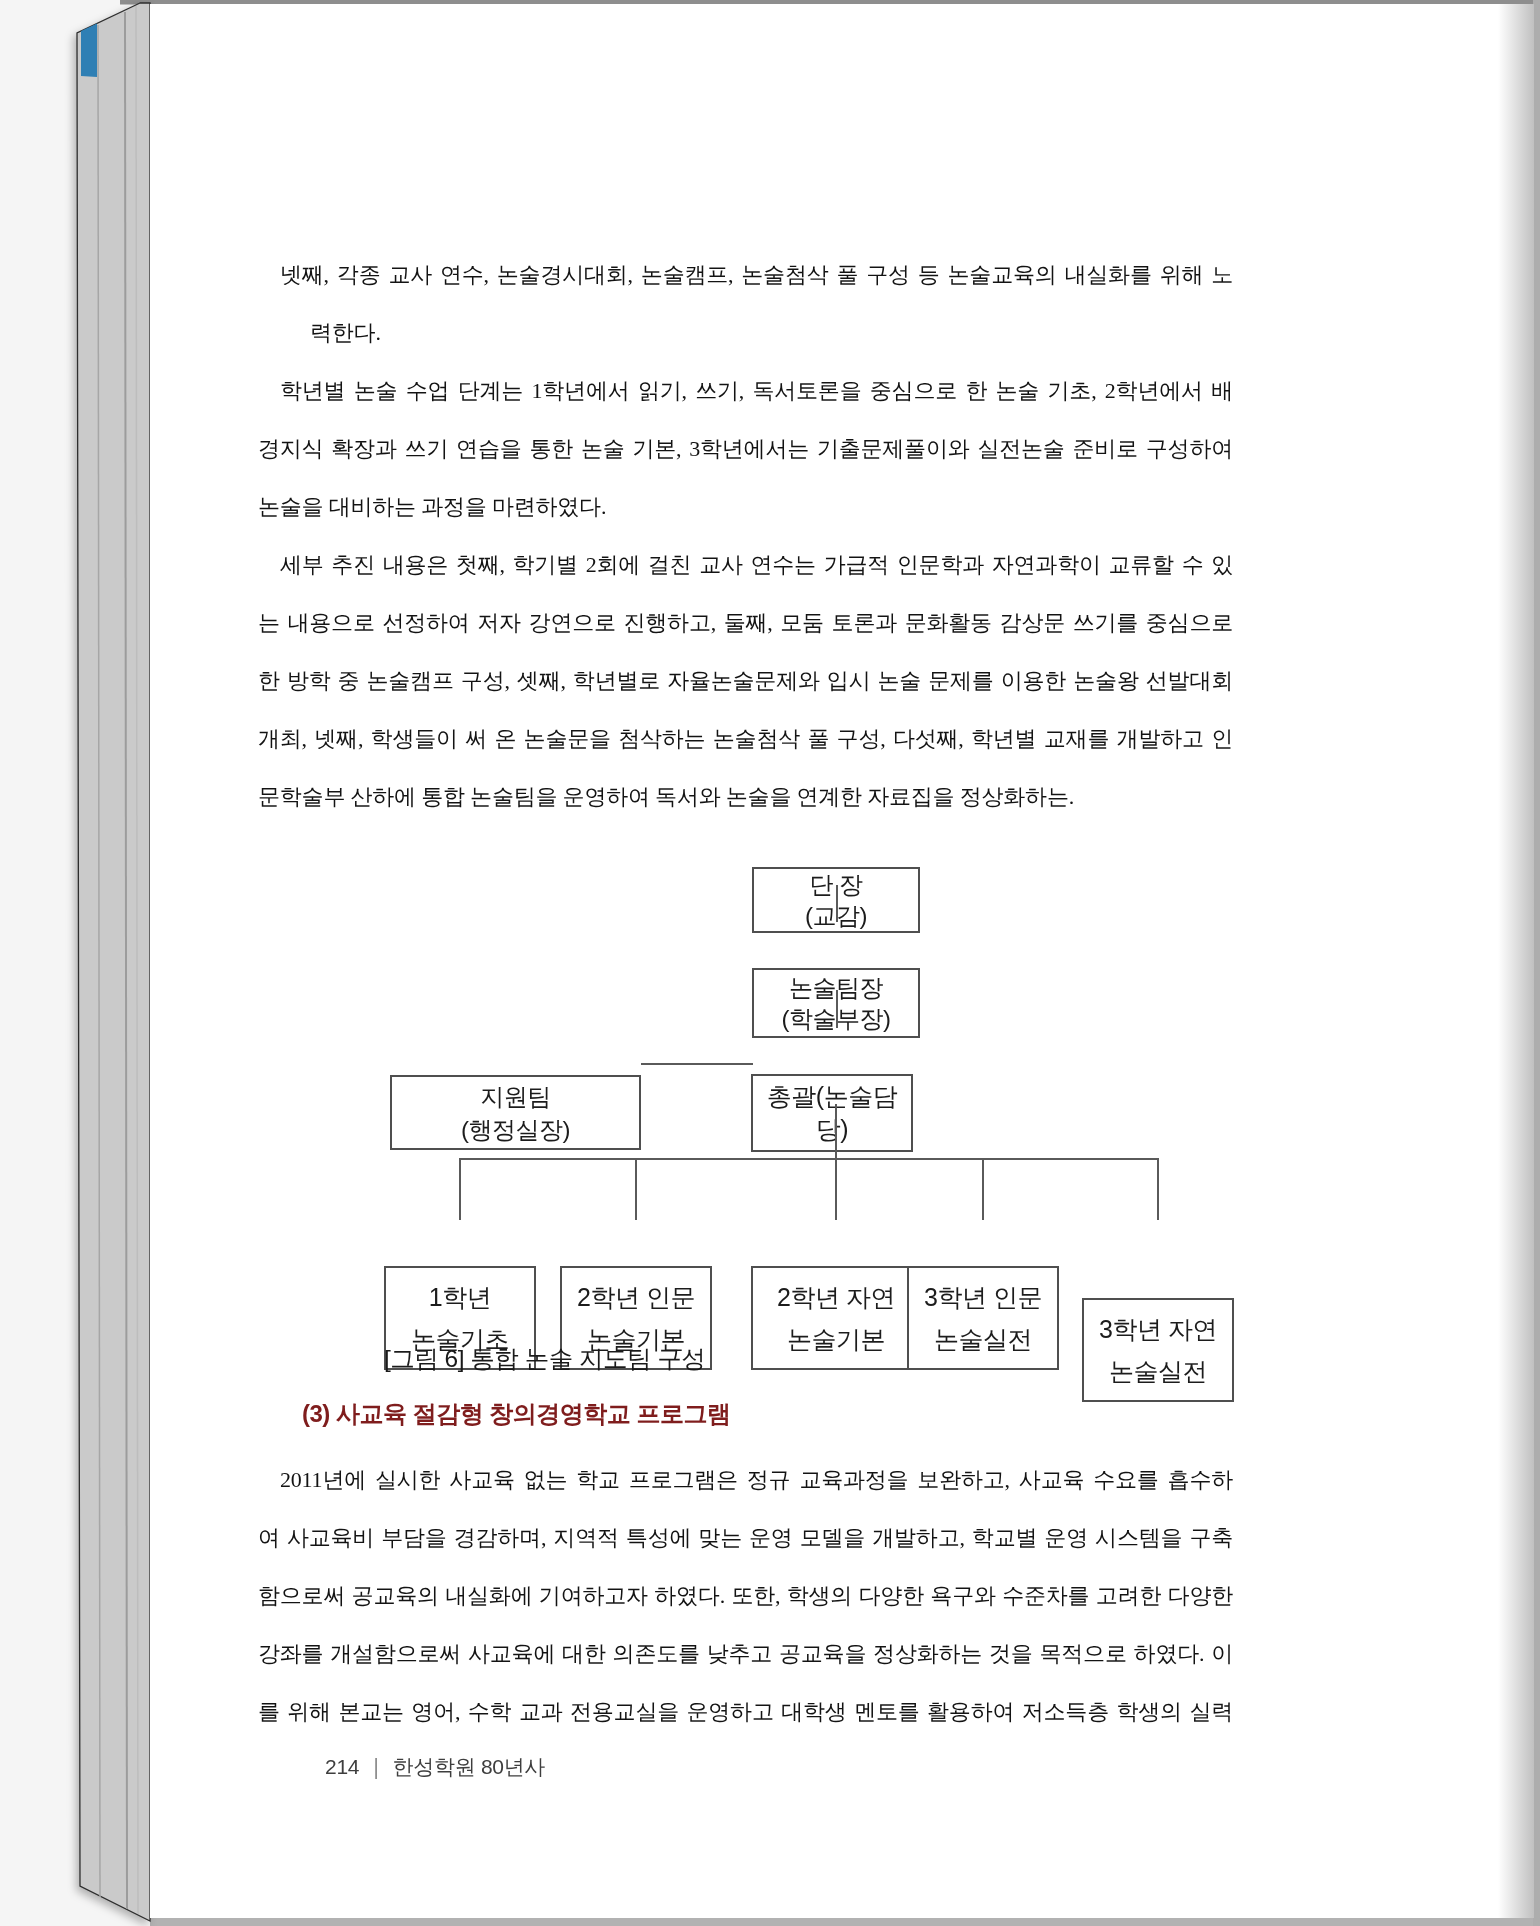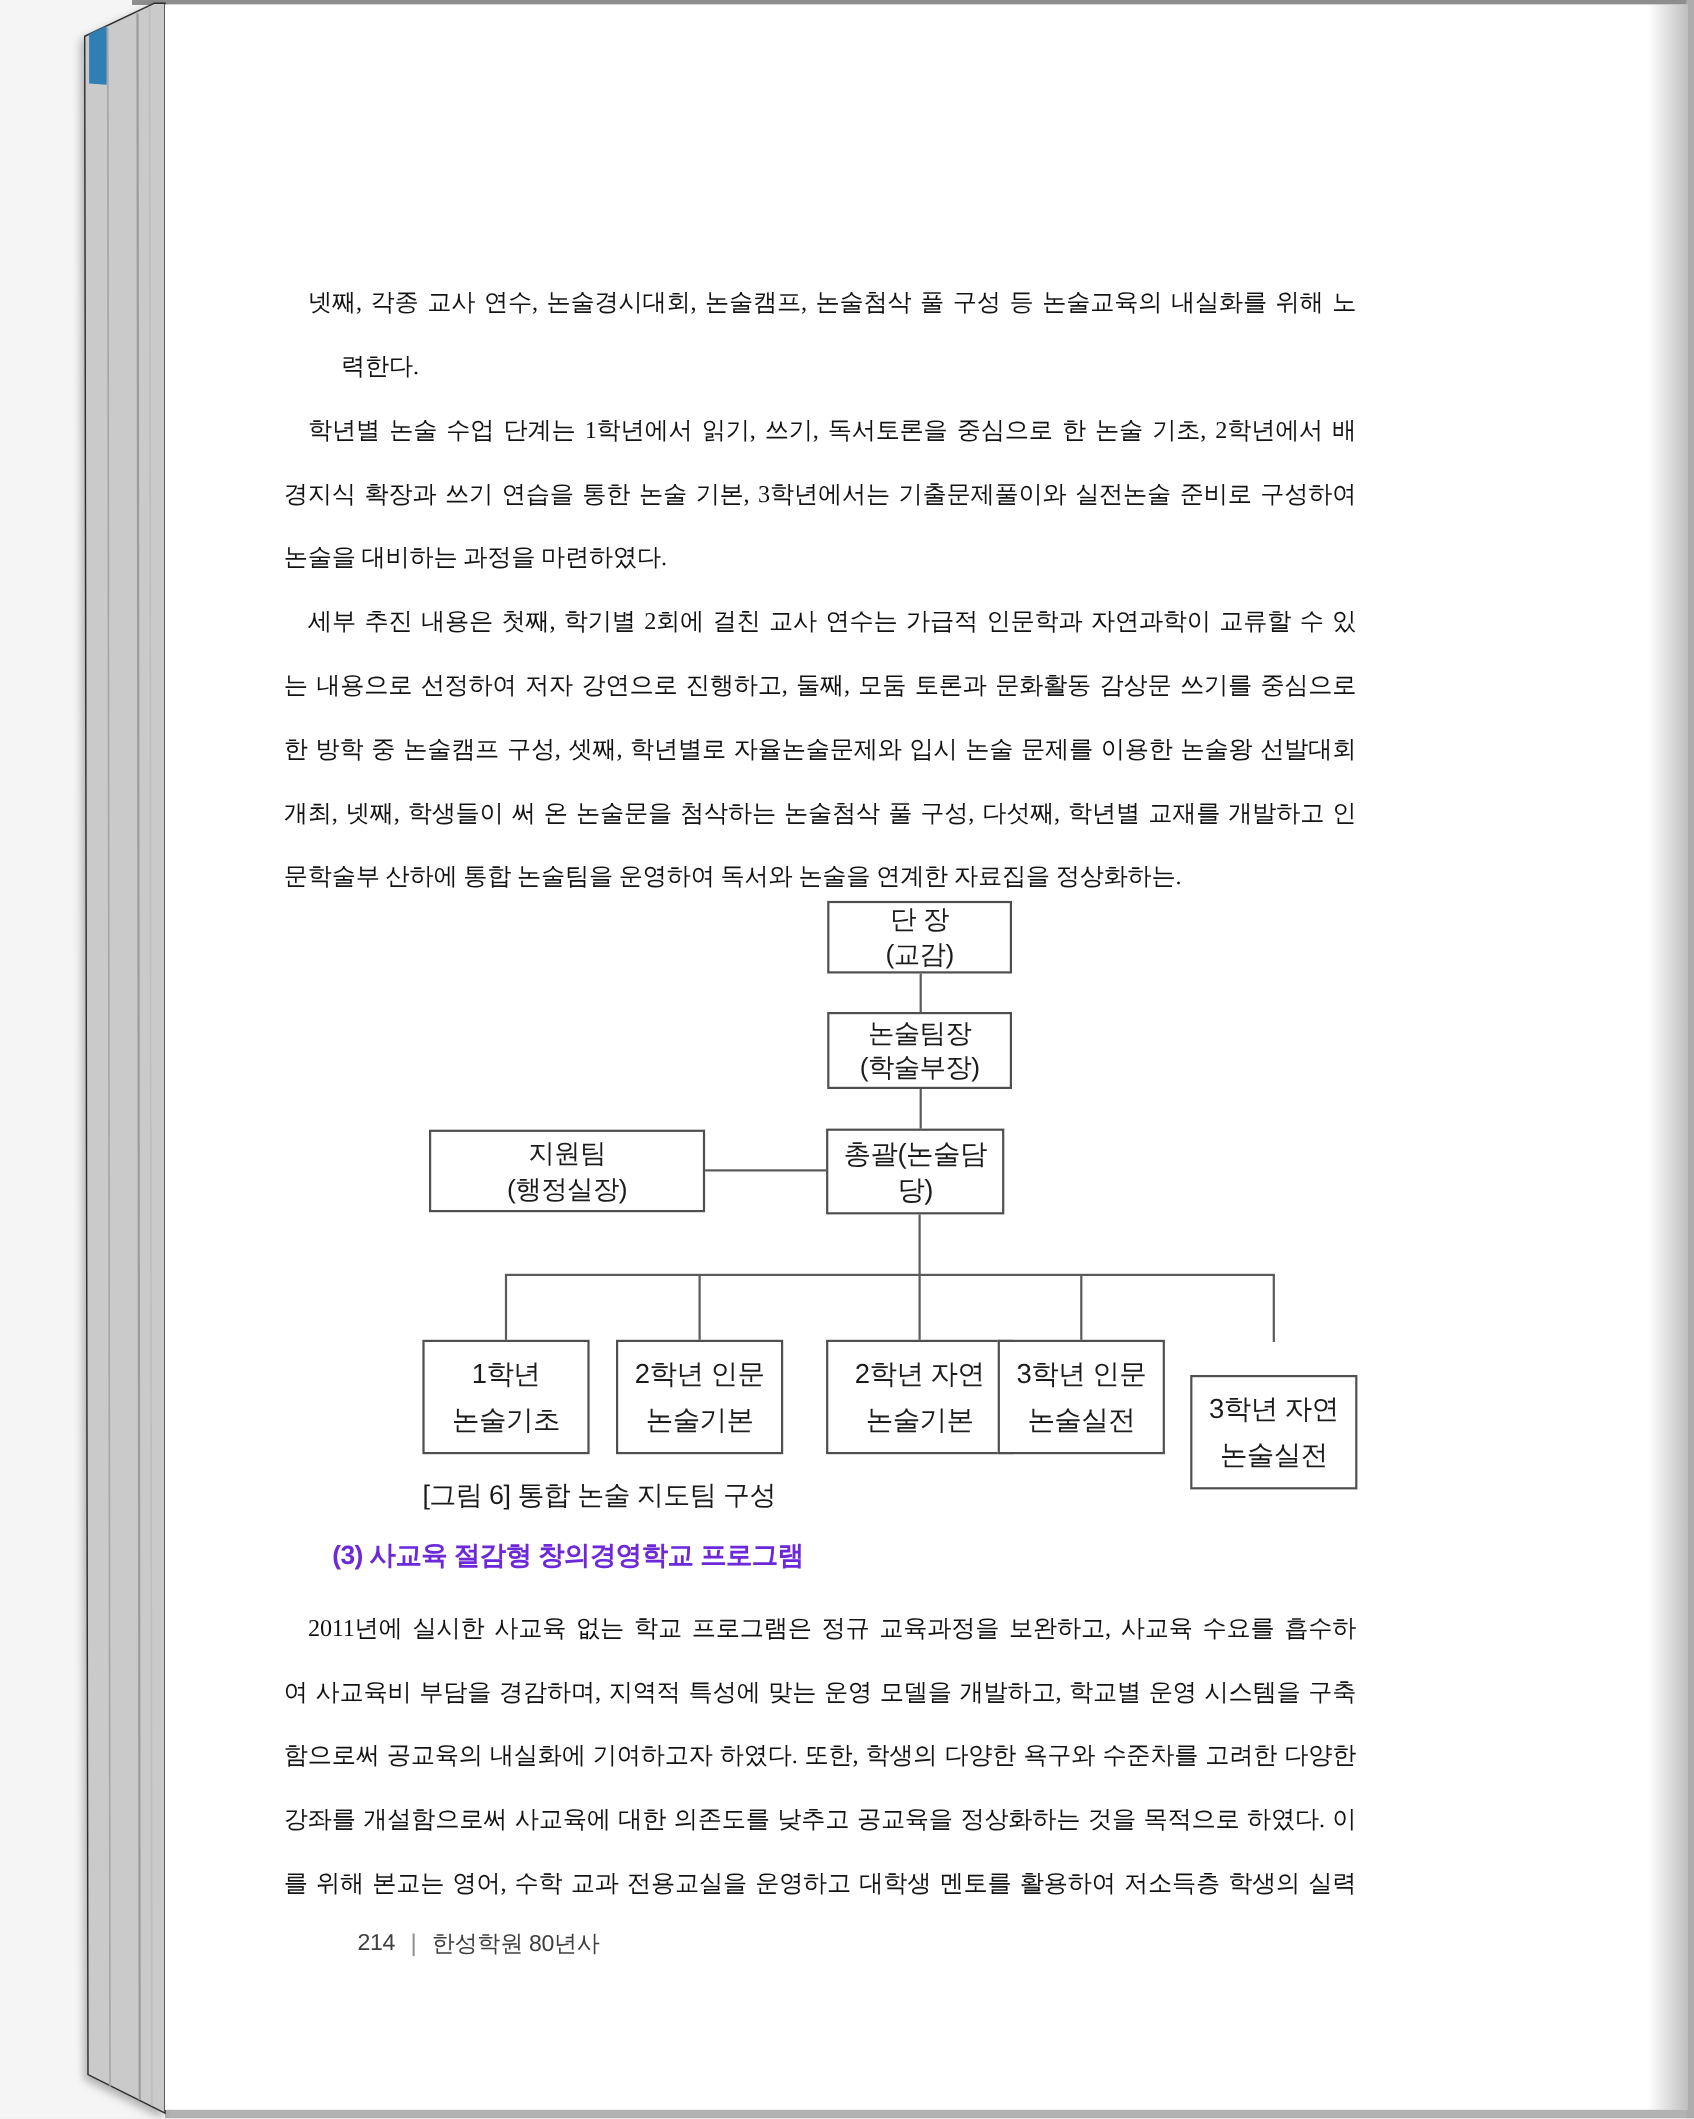--- a/index.html
+++ b/index.html
@@ -17,26 +17,26 @@
         font-size:22px;letter-spacing:-0.2px;}
   #textblock-top{top:242px;}
   #textblock-bottom{top:1447px;}
   .tl{height:58px;line-height:58px;overflow:hidden;
       text-align:justify;text-align-last:justify;}
   .tl.nojust{text-align:left;text-align-last:left;}
   .tl.ind1{padding-left:22px;}
   .tl.ind2{padding-left:52px;}
   
   .sect-heading{position:absolute;left:152px;top:1394px;font-size:24px;font-weight:600;
-        color:#6d28d9;letter-spacing:-0.5px;}
+        color:#7f1d1d;letter-spacing:-0.5px;}
   
   #orgchart{position:absolute;left:0;top:0;width:100%;height:100%;pointer-events:none;}
   .node{position:absolute;background:#fff;border:2px solid #4f4f4f;box-sizing:border-box;
         display:flex;align-items:center;justify-content:center;text-align:center;
-        white-space:pre-line;color:#1c1c1c;letter-spacing:-0.5px;}
+        white-space:pre-line;color:#1c1c1c;letter-spacing:-0.5px;margin-top:48px;}
   .node.small{font-size:24px;line-height:31px;}
   .node.mid{font-size:24px;line-height:33px;}
   .node.one{font-size:25px;}
   .node.big{font-size:25px;line-height:42px;}
   #nd-director   {left:602px;top:815px;width:168px;height:66px;}
   #nd-teamlead   {left:602px;top:916px;width:168px;height:70px;}
   #nd-support    {left:240px;top:1023px;width:251px;height:75px;}
   #nd-coord      {left:601px;top:1022px;width:162px;height:78px;}
   #nb1{left:234px;top:1214px;width:152px;height:104px;}
   #nb2{left:410px;top:1214px;width:152px;height:104px;}

